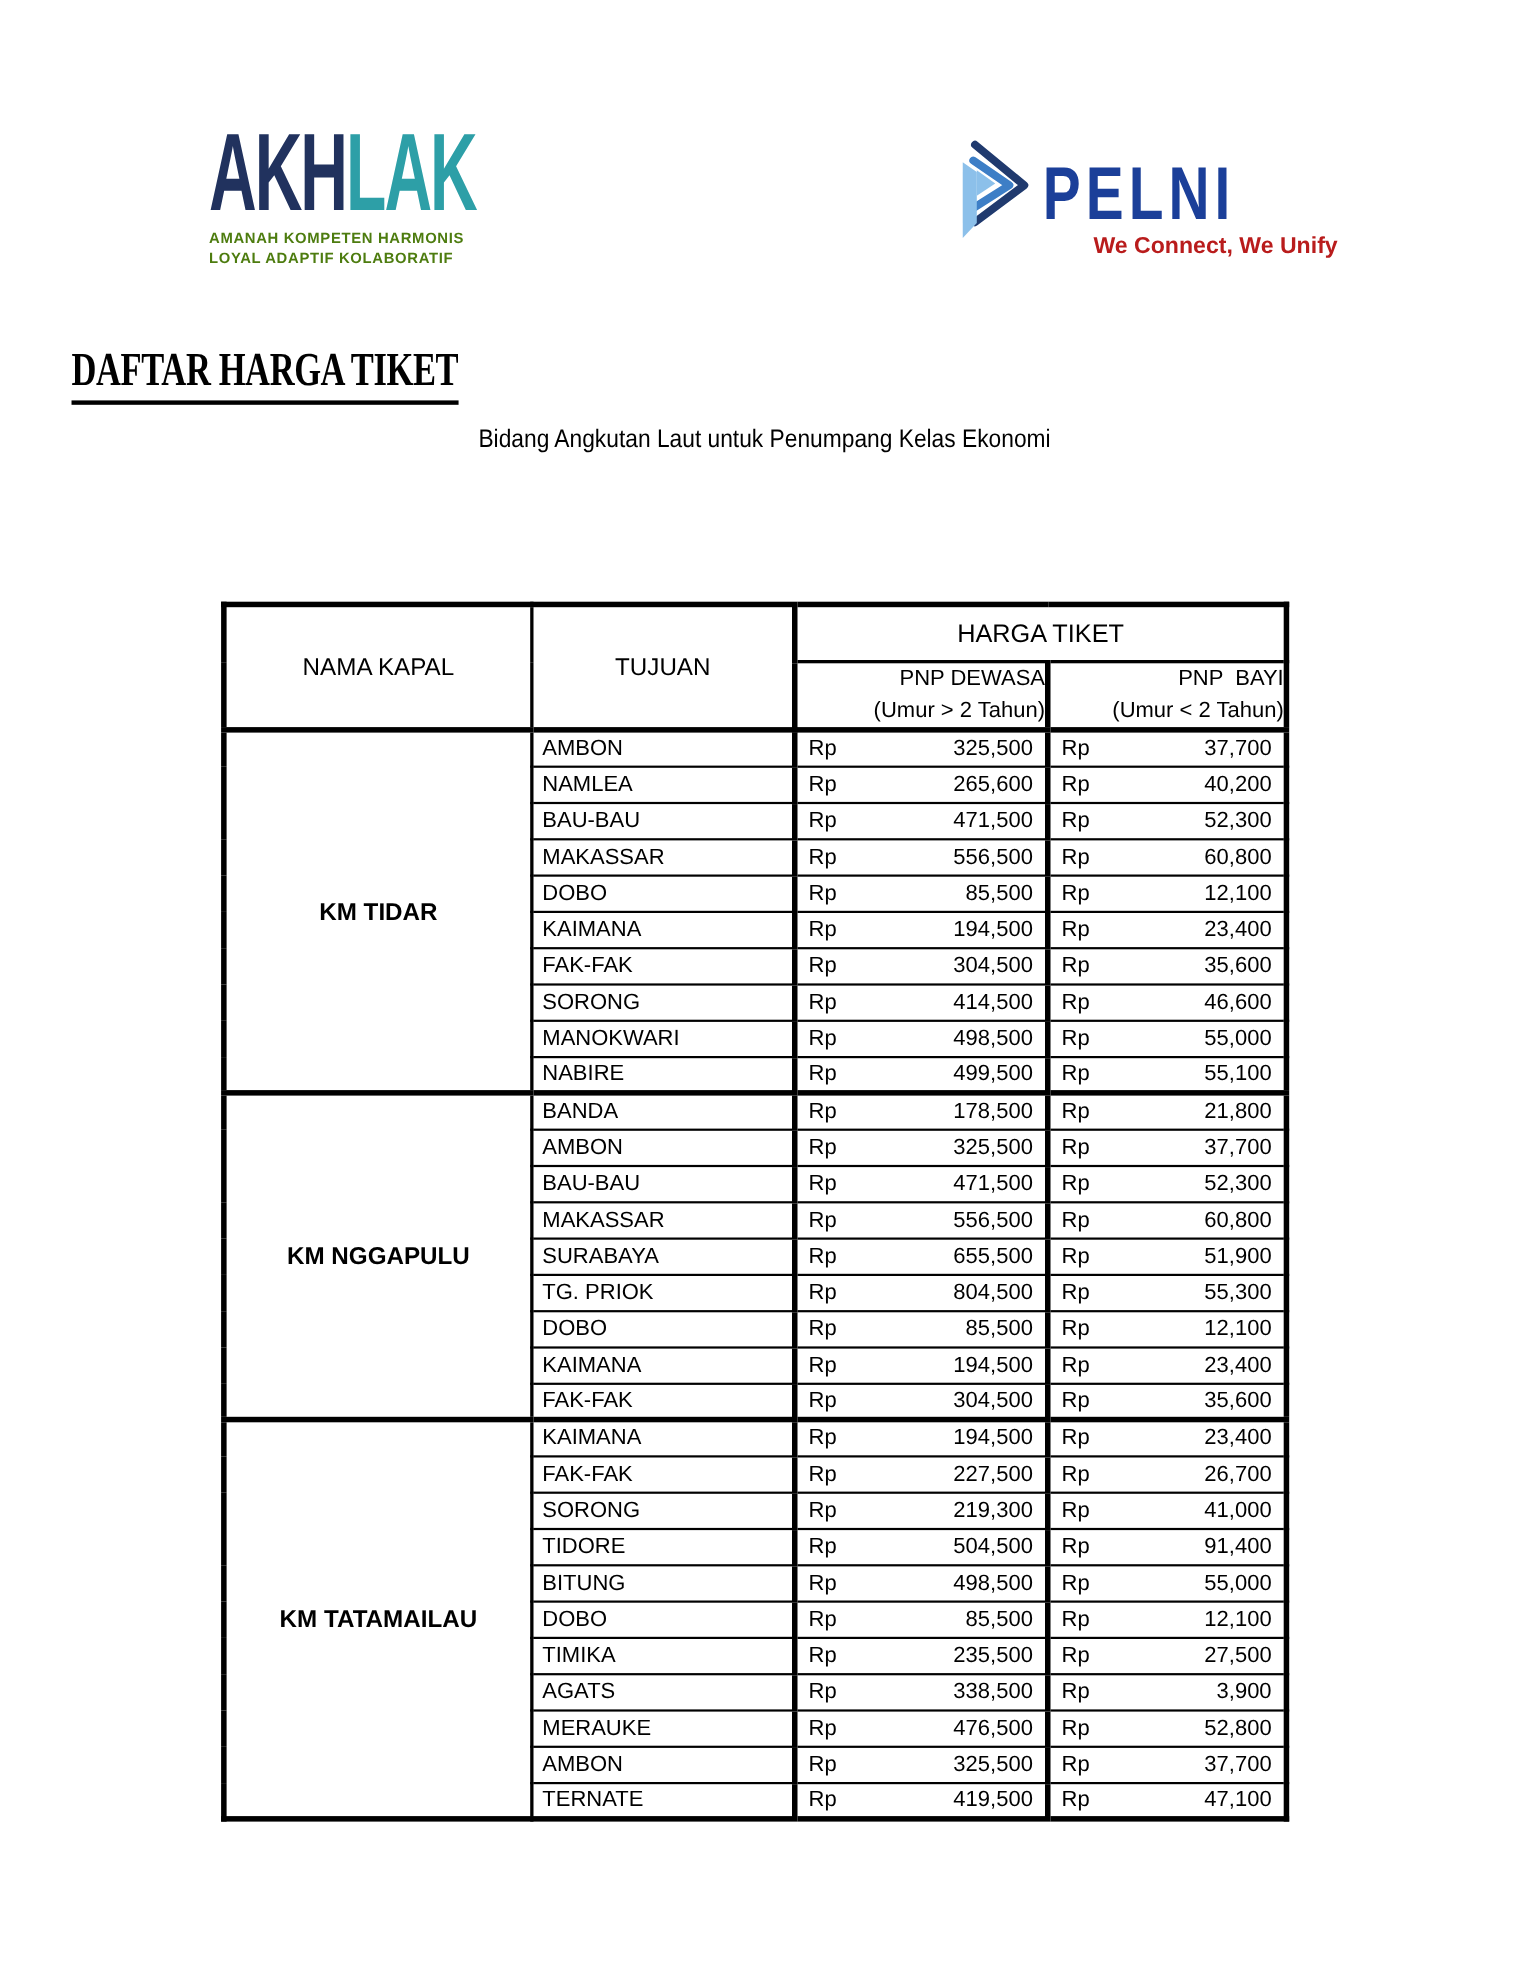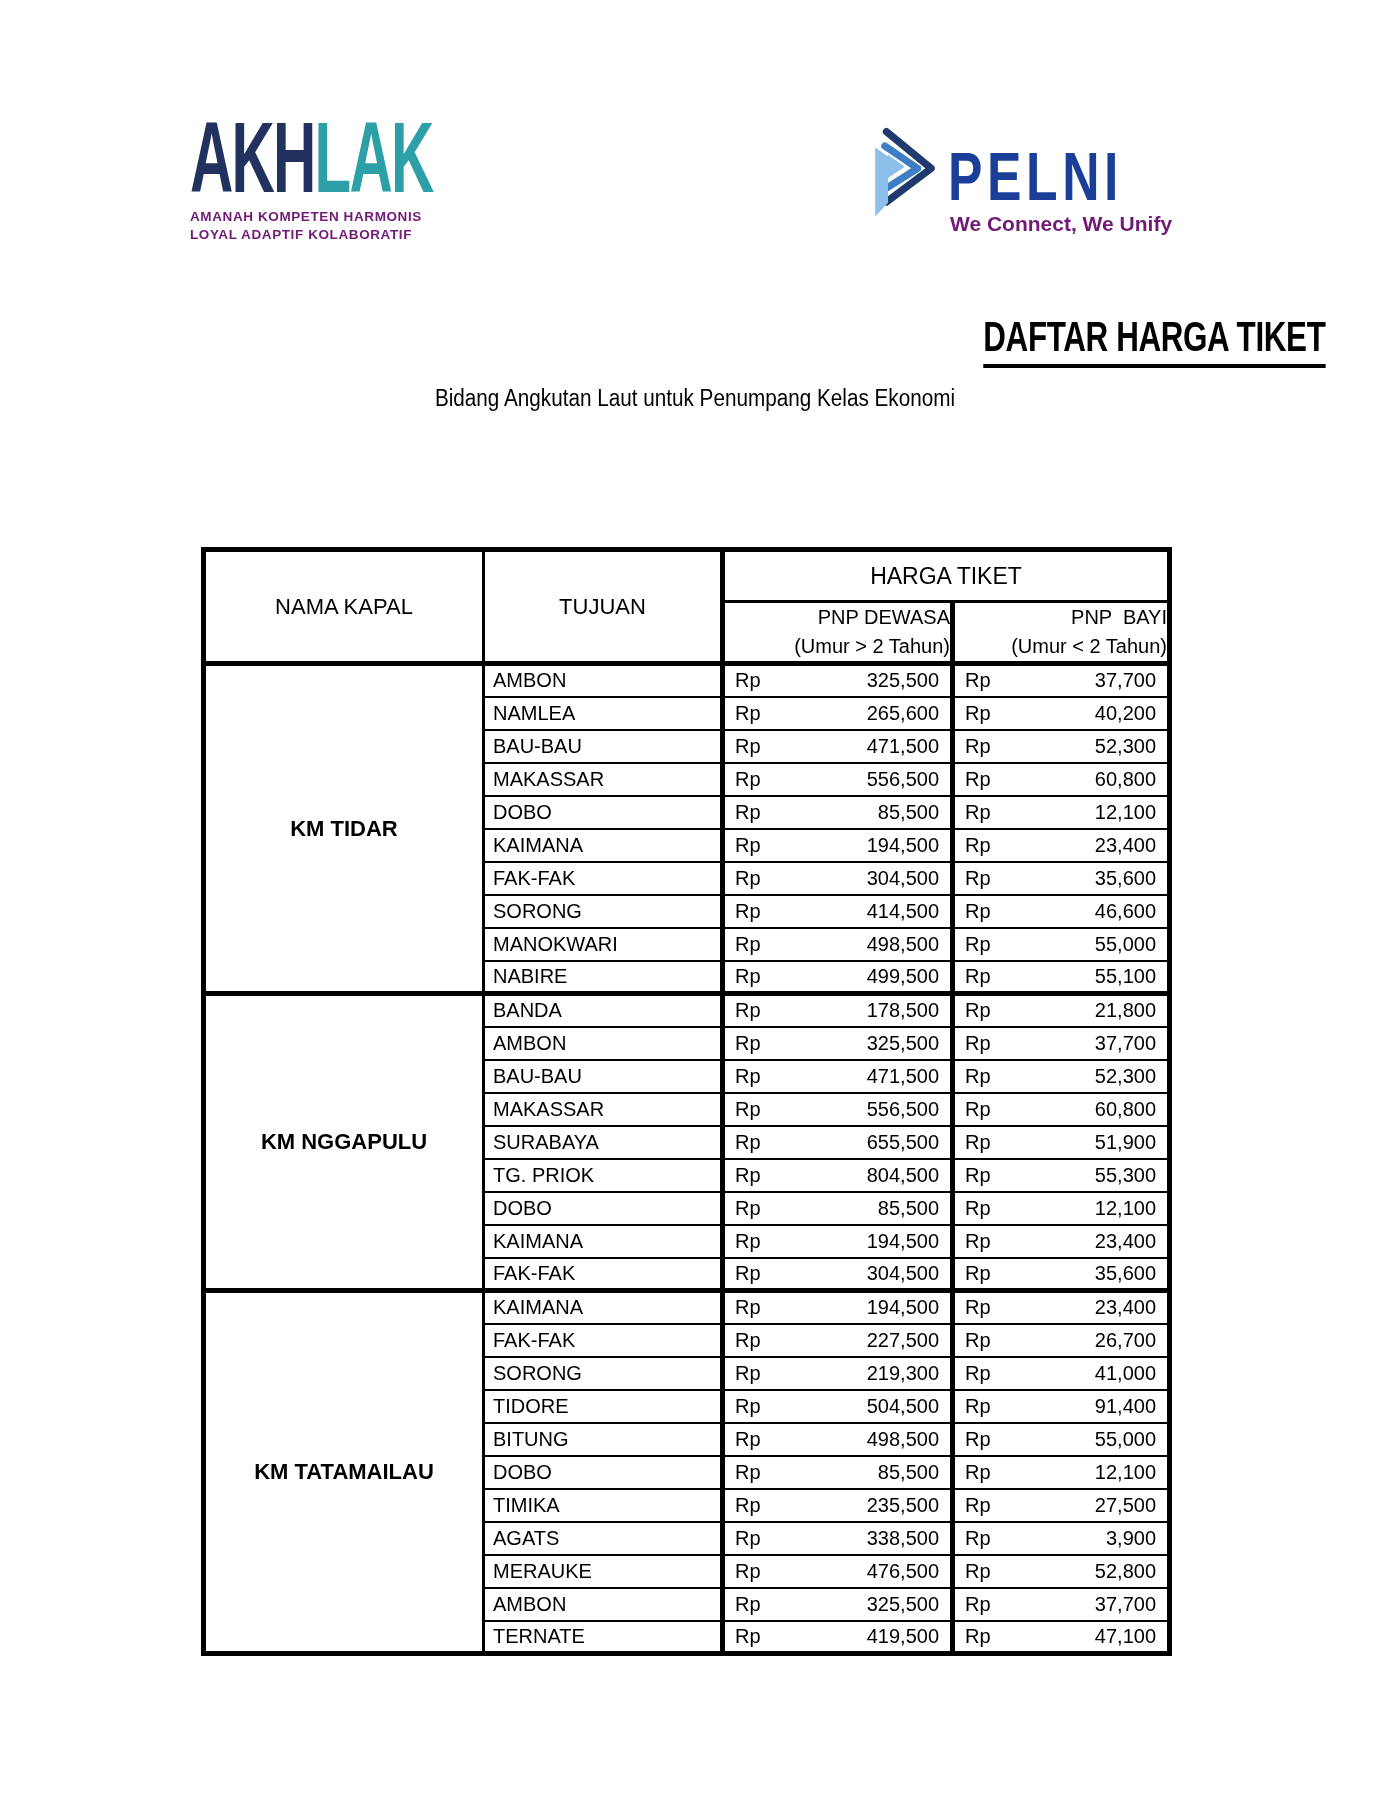--- a/index.html
+++ b/index.html
@@ -30,21 +30,21 @@
     font-weight:800; font-size:68px; line-height:1; letter-spacing:6px;
     display:inline-block; transform:scaleX(0.76); transform-origin:left top;
     white-space:nowrap;
   }
   .pelni-tagline {
     position:absolute; left:100px; top:90px; width:218px; text-align:center;
     font-size:21px; font-weight:700; white-space:nowrap;
   }
 
   
-  .doc-title { position:absolute; top:312px; left:0; width:100%; text-align:right; }
+  .doc-title { position:absolute; top:312px; left:0; width:100%; text-align:left;font-family:Liberation Serif, serif; }
   .doc-title span {
     display:inline-block; transform:scaleX(0.73); transform-origin:center top;
     font-weight:800; font-size:43px; letter-spacing:-0.5px;
     border-bottom:4px solid #000; padding-bottom:3px; white-space:nowrap;
   }
   .doc-subtitle { position:absolute; top:380px; left:0; width:100%; text-align:center;
     font-size:23px; line-height:37px; }
   .doc-subtitle span { display:inline-block; transform:scaleX(0.90); transform-origin:center top; white-space:nowrap; }
 
   
@@ -77,35 +77,35 @@
     display:flex; justify-content:space-between; padding:0 11px 0 10px;
   }
 </style>
 </head>
 <body>
 
 <div class="akhlak">
   <div class="akhlak-word">
     <span style="color:#21325E;">AKH</span><span style="color:#2D9FA7;">LAK</span>
   </div>
-  <div class="akhlak-tagline" style="color:#701a75;">
+  <div class="akhlak-tagline" style="color:#4d7c0f;">
     <div>AMANAH KOMPETEN HARMONIS</div>
     <div>LOYAL ADAPTIF KOLABORATIF</div>
   </div>
 </div>
 
 <div class="pelni">
   <svg class="pelni-mark" viewBox="0 0 110 125" xmlns="http://www.w3.org/2000/svg">
     <polyline points="38,12 94,58 38,100" fill="none" stroke="#203A6E" stroke-width="9" stroke-linejoin="round" stroke-linecap="round"></polyline>
     <polyline points="36,30 77,58 36,84" fill="none" stroke="#3D7EC6" stroke-width="9" stroke-linejoin="round" stroke-linecap="round"></polyline>
     <polygon points="24,32 40,43 40,101 24,118" fill="#8CC0EA"></polygon>
     <polygon points="40,41 61,56 40,70" fill="#8CC0EA"></polygon>
   </svg>
   <div class="pelni-word" style="color:#1B3F99;">PELNI</div>
-  <div class="pelni-tagline" style="color:#701a75;">We Connect, We Unify</div>
+  <div class="pelni-tagline" style="color:#b91c1c;margin-left:44px;">We Connect, We Unify</div>
 </div>
 
 <div class="doc-title">
   <span>DAFTAR HARGA TIKET</span>
 </div>
 
 <div class="doc-subtitle">
   <div><span>Bidang Angkutan Laut untuk Penumpang Kelas Ekonomi</span></div>
 </div>
 

